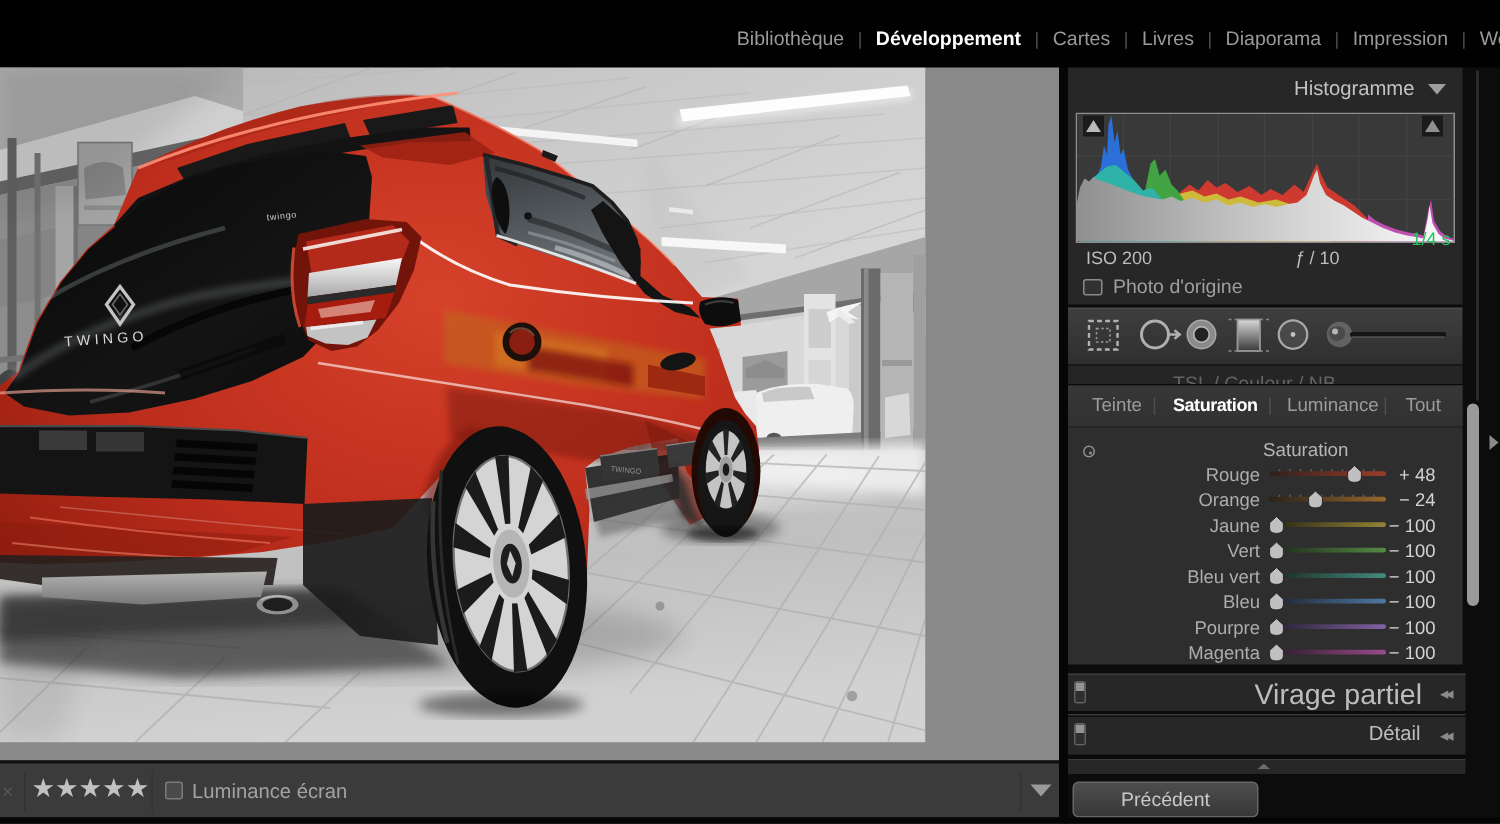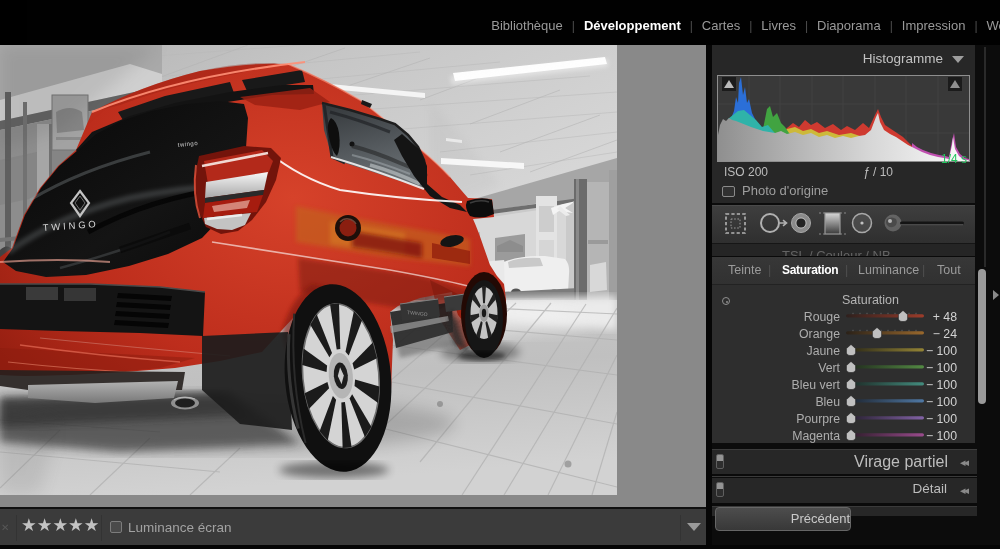--- a/index.html
+++ b/index.html
@@ -576,33 +576,33 @@
             <text x="245" y="95.5">− 100</text>
             <text x="245" y="112.5">− 100</text>
             <text x="245" y="129.5">− 100</text>
           </g>
         </g>
       </svg>
     </div>
 
     <div style="position:absolute;left:0;top:404px;width:265px;height:25px;background:#272727;border-top:1px solid #3c3c3c;">
       <div style="position:absolute;left:4px;top:4px;width:8px;height:15px;border:1px solid #5f5f5f;border-radius:2px;background:linear-gradient(#949494 45%,#2e2e2e 45%);"></div>
-      <div style="position:absolute;right:29px;top:3px;font-size:16px;color:#bdbdbd;text-align:center;">Virage partiel</div>
+      <div style="position:absolute;right:29px;top:3px;font-size:19px;color:#bdbdbd;text-align:center;">Virage partiel</div>
       <div style="position:absolute;right:10px;top:6px;font-size:11px;color:#8a8a8a;letter-spacing:-2px;">◂◂</div>
     </div>
     <div style="position:absolute;left:0;top:429px;width:265px;height:3px;background:#0a0a0a;border-bottom:1px solid #3a3a3a;"></div>
 
     <div style="position:absolute;left:0;top:433px;width:265px;height:38px;background:#272727;">
       <div style="position:absolute;left:4px;top:4px;width:8px;height:15px;border:1px solid #5f5f5f;border-radius:2px;background:linear-gradient(#949494 45%,#2e2e2e 45%);"></div>
       <div style="position:absolute;right:30px;top:3px;font-size:13.5px;color:#bdbdbd;">Détail</div>
       <div style="position:absolute;right:10px;top:6px;font-size:11px;color:#8a8a8a;letter-spacing:-2px;">◂◂</div>
     </div>
     <div style="position:absolute;left:0;top:458px;width:265px;height:4px;background:#0a0a0a;border-bottom:1px solid #3a3a3a;"></div>
     <div style="position:absolute;left:126px;top:464px;width:9px;height:4px;background:#6a6a6a;clip-path:polygon(50% 0,100% 100%,0 100%);"></div>
 
-    <div style="position:absolute;left:3px;top:462px;width:136px;height:24px;background:linear-gradient(#4d4d4d,#383838);border:1px solid #666;border-radius:4px;text-align:right;font-size:13px;color:#c9c9c9;line-height:22px;">Précédent</div>
+    <div style="position:absolute;left:3px;top:476px;width:124px;height:24px;background:linear-gradient(#4d4d4d,#383838);border:1px solid #666;border-radius:4px;text-align:center;font-size:13px;color:#c9c9c9;line-height:22px;">Précédent</div>
 
     <div style="position:absolute;left:272px;top:2px;width:2px;height:220px;background:#2a2a2a;"></div>
     <div style="position:absolute;left:266px;top:224px;width:8px;height:135px;background:#9a9a9a;border-radius:4px;"></div>
     <div style="position:absolute;left:281px;top:245px;width:0;height:0;border-top:5px solid transparent;border-bottom:5px solid transparent;border-left:6px solid #8a8a8a;"></div>
   </div>
   <div id="rsep"></div>
   <div id="botline"></div>
 
 </body></html>

